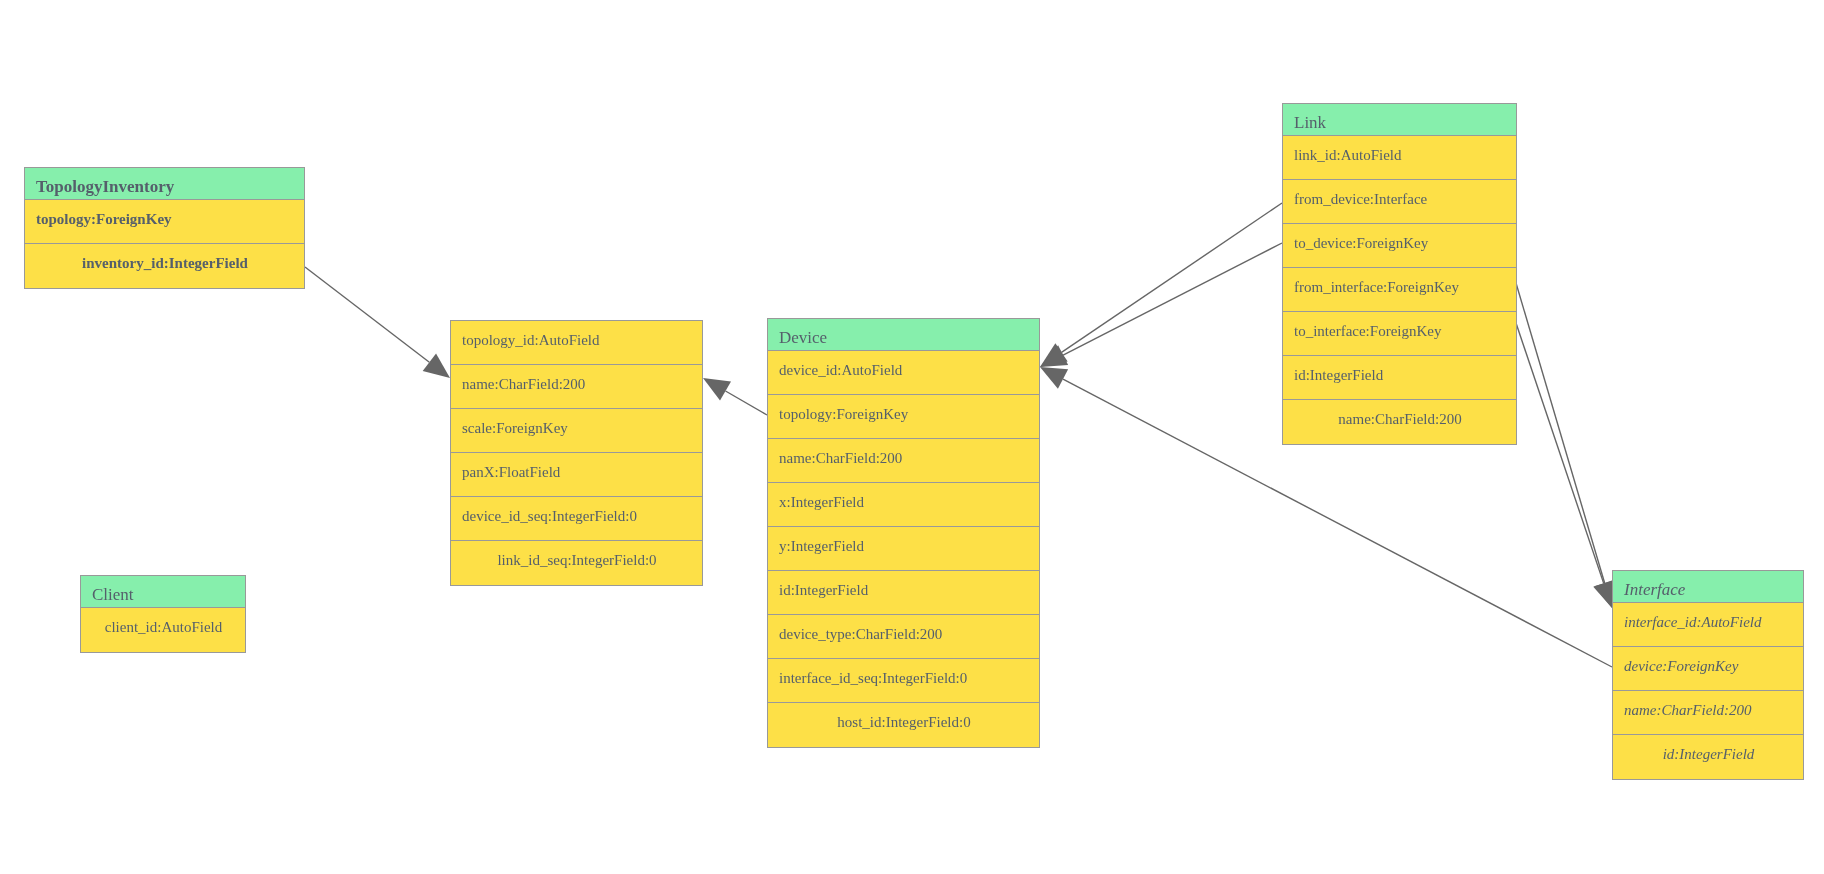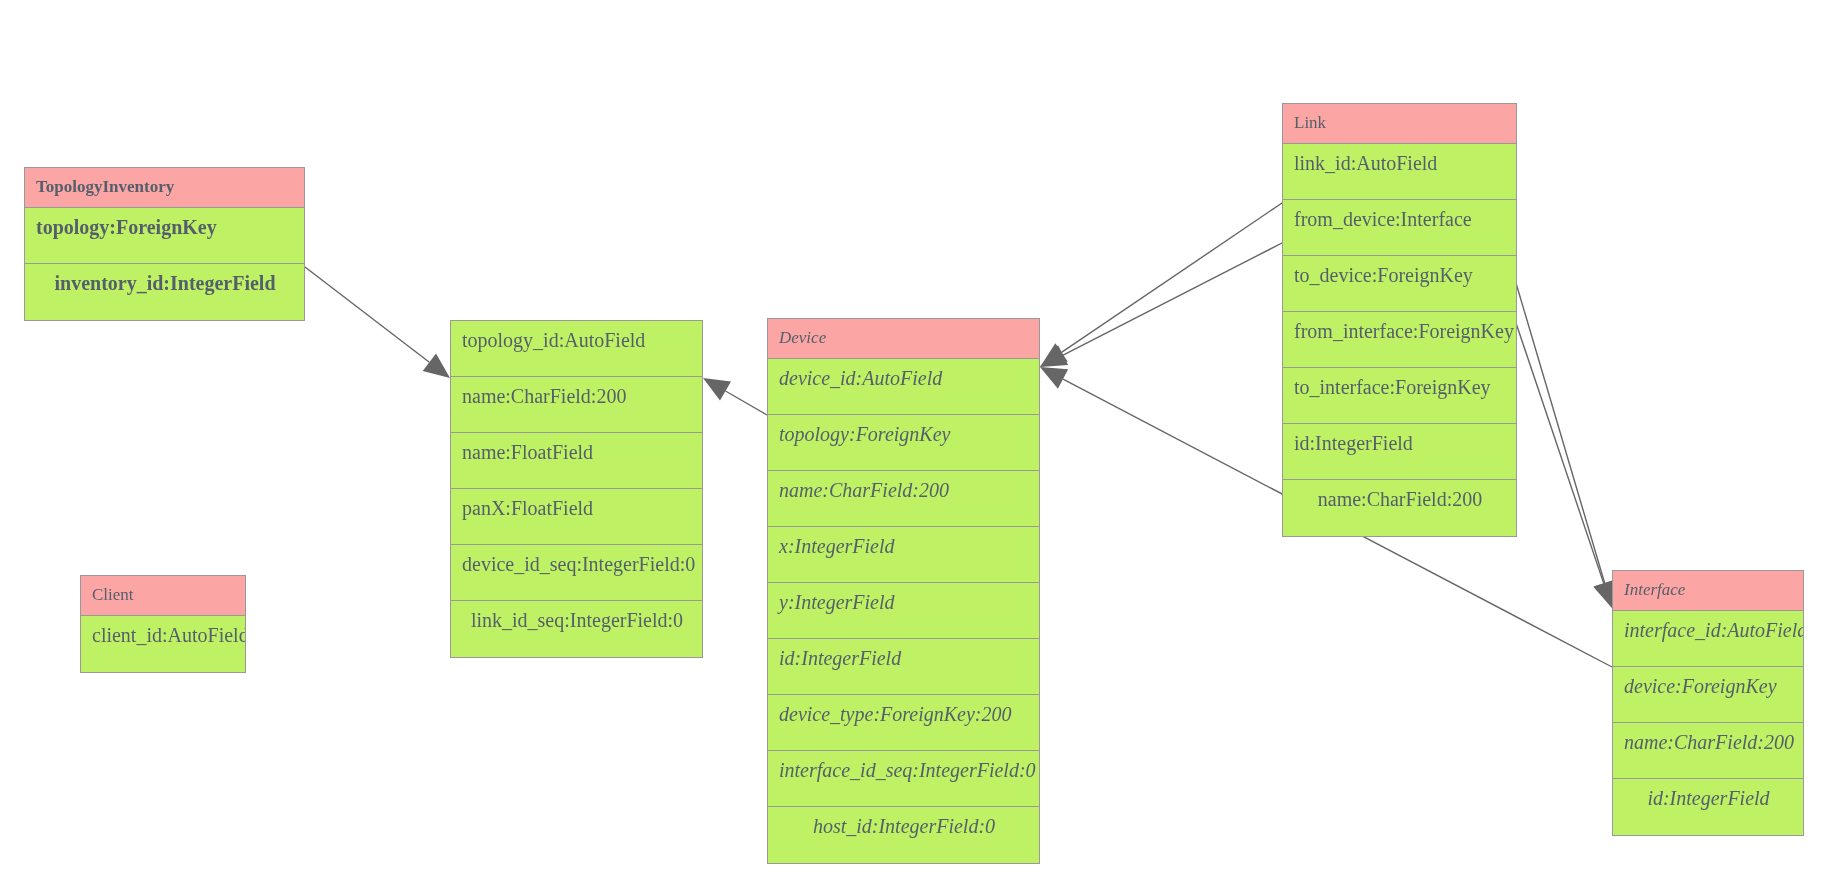--- a/index.html
+++ b/index.html
@@ -25,41 +25,41 @@
   }
   .entity {
     position: absolute;
     box-sizing: border-box;
     border: 1px solid #999999;
     background: #ffffff;
     z-index: 2;
   }
   .entity-header {
     box-sizing: border-box;
-    height: 40px;
+    height: 32px;
     line-height: 38px;
-    background: #fca5a5;
+    background: #86efac;
     border-bottom: 1px solid #999999;
     padding: 0 0 0 11px;
     font-size: 17px;
     color: #555f6b;
     white-space: nowrap;
     overflow: hidden;
   }
   .entity-field {
     box-sizing: border-box;
-    height: 56px;
+    height: 44px;
     line-height: 38px;
     border-bottom: 1px solid #999999;
     padding: 0 10px 0 11px;
-    font-size: 20px;
+    font-size: 15px;
     color: #555f6b;
     white-space: nowrap;
     overflow: hidden;
-    background: #bef264;
+    background: #fde047;
   }
   .entity-field:last-child {
     border-bottom: none;
     text-align: center;
   }
 </style>
 </head>
 <body>
 
 <div id="canvas">
@@ -101,34 +101,34 @@
         <div class="entity-field">topology:ForeignKey</div>
         <div class="entity-field">inventory_id:IntegerField</div>
       </div>
       <div class="entity" style="left: 80px; top: 530px; width: 166px; margin-top: 45px;">
         <div class="entity-header">Client</div>
         <div class="entity-field">client_id:AutoField</div>
       </div>
       <div class="entity" style="left: 450px; top: 320px; width: 253px;">
         <div class="entity-field">topology_id:AutoField</div>
         <div class="entity-field">name:CharField:200</div>
-        <div class="entity-field">name:FloatField</div>
+        <div class="entity-field">scale:ForeignKey</div>
         <div class="entity-field">panX:FloatField</div>
         <div class="entity-field">device_id_seq:IntegerField:0</div>
         <div class="entity-field">link_id_seq:IntegerField:0</div>
       </div>
-      <div class="entity" style="left: 767px; top: 318px; width: 273px; font-style: italic;">
+      <div class="entity" style="left: 767px; top: 318px; width: 273px;">
         <div class="entity-header">Device</div>
         <div class="entity-field">device_id:AutoField</div>
         <div class="entity-field">topology:ForeignKey</div>
         <div class="entity-field">name:CharField:200</div>
         <div class="entity-field">x:IntegerField</div>
         <div class="entity-field">y:IntegerField</div>
         <div class="entity-field">id:IntegerField</div>
-        <div class="entity-field">device_type:ForeignKey:200</div>
+        <div class="entity-field">device_type:CharField:200</div>
         <div class="entity-field">interface_id_seq:IntegerField:0</div>
         <div class="entity-field">host_id:IntegerField:0</div>
       </div>
       <div class="entity" style="left: 1282px; top: 103px; width: 235px;">
         <div class="entity-header">Link</div>
         <div class="entity-field">link_id:AutoField</div>
         <div class="entity-field">from_device:Interface</div>
         <div class="entity-field">to_device:ForeignKey</div>
         <div class="entity-field">from_interface:ForeignKey</div>
         <div class="entity-field">to_interface:ForeignKey</div>

